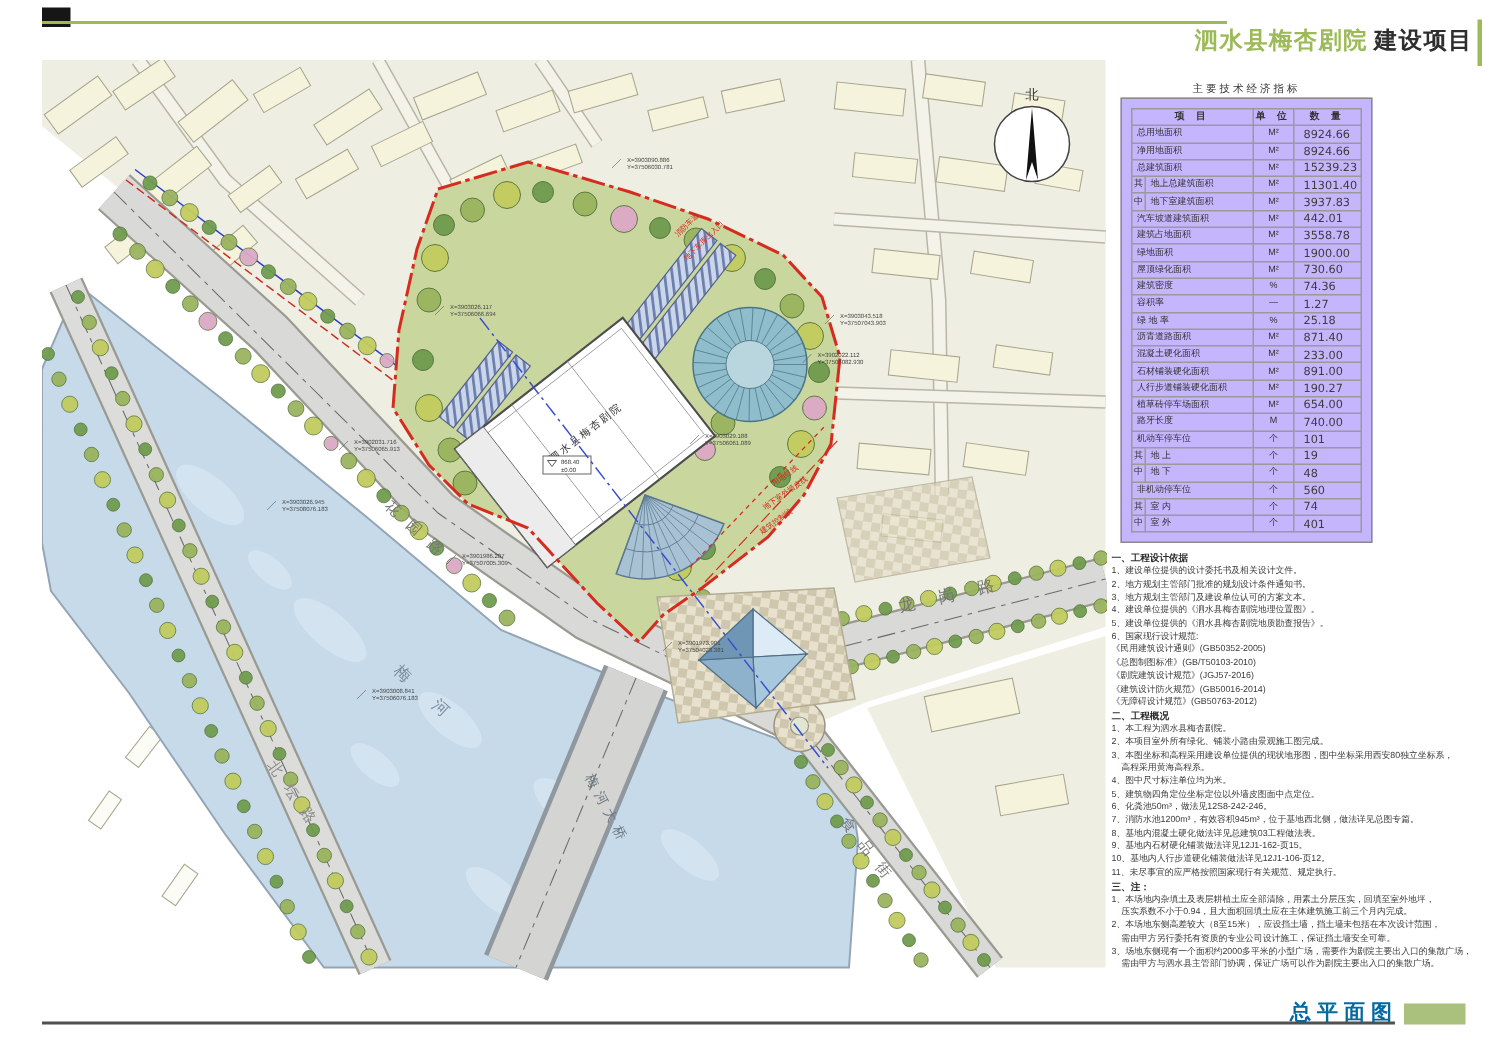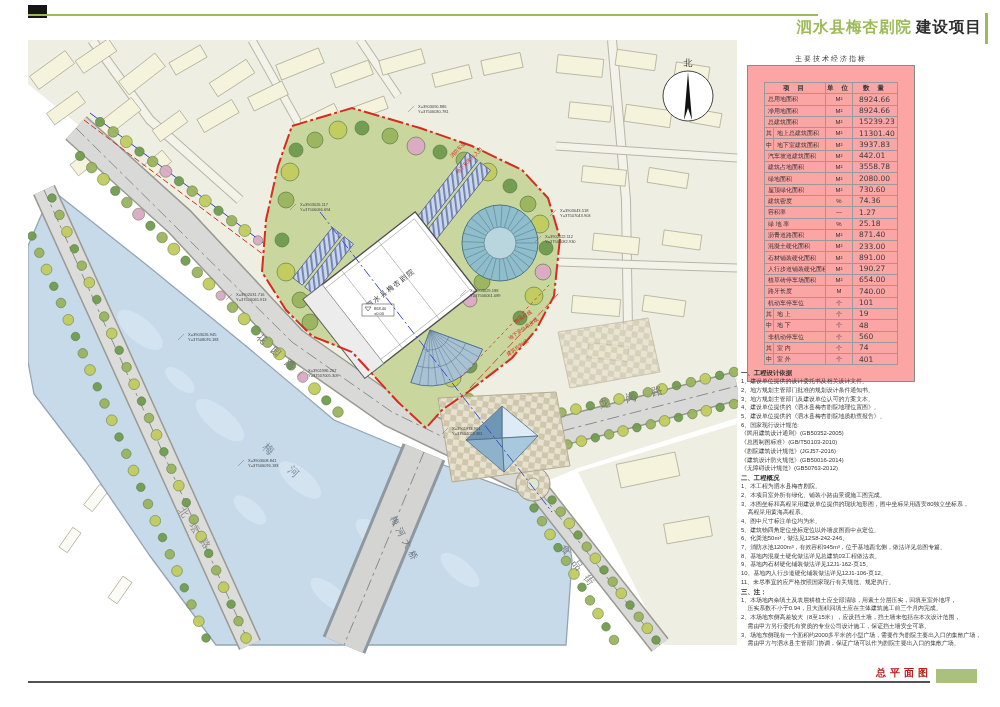--- a/index.html
+++ b/index.html
@@ -8,36 +8,36 @@
   .abs{position:absolute;}
   
   #corner-mark{left:28px;top:5px;width:19px;height:13px;background:#161616;}
   #title-rule{left:28px;top:14px;width:790px;height:2px;background:#9cba57;}
   #title-vrule{left:985px;top:13px;width:3px;height:31px;background:#9cba57;}
   #proj-title{top:17px;right:18px;font-size:15.5px;font-weight:bold;letter-spacing:1px;white-space:nowrap;}
   #proj-title .green{color:#9cba57;}
   #proj-title .dark{color:#2e2e2e;margin-left:4px;}
   
   #table-title{left:747px;top:54px;width:168px;text-align:center;font-size:7px;letter-spacing:2px;color:#333;}
-  #tbl-wrap{left:747px;top:65px;width:168px;border:1px solid #8a8a8a;padding:16px;background:#fca5a5;box-sizing:border-box;}
+  #tbl-wrap{left:747px;top:65px;width:168px;border:1px solid #8a8a8a;padding:6px;background:#c4b5fd;box-sizing:border-box;}
   #ind-table{width:100%;border-collapse:collapse;table-layout:fixed;}
   #ind-table th,#ind-table td{border:1px solid #9a9a9a;font-size:6px;line-height:1;height:10.3px;
       padding:0 1px;color:#333;text-align:center;overflow:hidden;white-space:nowrap;}
   #ind-table th{font-size:6.5px;letter-spacing:3px;}
   #ind-table td.item{text-align:left;padding-left:3px;}
   #ind-table td.qty{text-align:left;padding-left:6px;font-size:7.5px;color:#3d3d3d;font-family:"DejaVu Sans",sans-serif;}
   #ind-table td.g{padding:0;}
   
   #notes{left:741px;top:368px;width:252px;}
   #notes .h{font-size:6.4px;font-weight:bold;line-height:9.2px;color:#2e2e2e;}
   #notes .l{font-size:5.9px;line-height:8.7px;white-space:pre-wrap;color:#3a3a3a;}
   
   #footer-rule{left:28px;top:681px;width:902px;height:2px;background:#515151;}
-  #footer-label{left:820px;top:666px;width:112px;text-align:right;font-size:10px;font-weight:bold;
-      letter-spacing:4px;color:#b91c1c;}
+  #footer-label{left:820px;top:666px;width:112px;text-align:right;font-size:14px;font-weight:bold;
+      letter-spacing:4px;color:#0369a1;}
   #footer-bar{left:936px;top:669px;width:41px;height:14px;background:#a9c17c;}
   
   #map{left:28px;top:40px;width:710px;height:645px;}
   svg text{font-family:"Liberation Sans","DejaVu Sans",sans-serif;}
 </style>
 </head>
 <body>
 
 <div class="abs" id="corner-mark"></div>
 <div class="abs" id="title-rule"></div>
@@ -571,21 +571,21 @@
         <td class="qty">442.01</td>
         </tr>
         <tr>
           <td colspan="2" class="item">建筑占地面积</td>
           <td>M²</td>
         <td class="qty">3558.78</td>
         </tr>
         <tr>
           <td colspan="2" class="item">绿地面积</td>
           <td>M²</td>
-        <td class="qty">2080.00</td>
+        <td class="qty">1900.00</td>
         </tr>
         <tr>
           <td colspan="2" class="item">屋顶绿化面积</td>
           <td>M²</td>
         <td class="qty">730.60</td>
         </tr>
         <tr>
           <td colspan="2" class="item">建筑密度</td>
           <td>%</td>
         <td class="qty">74.36</td>

